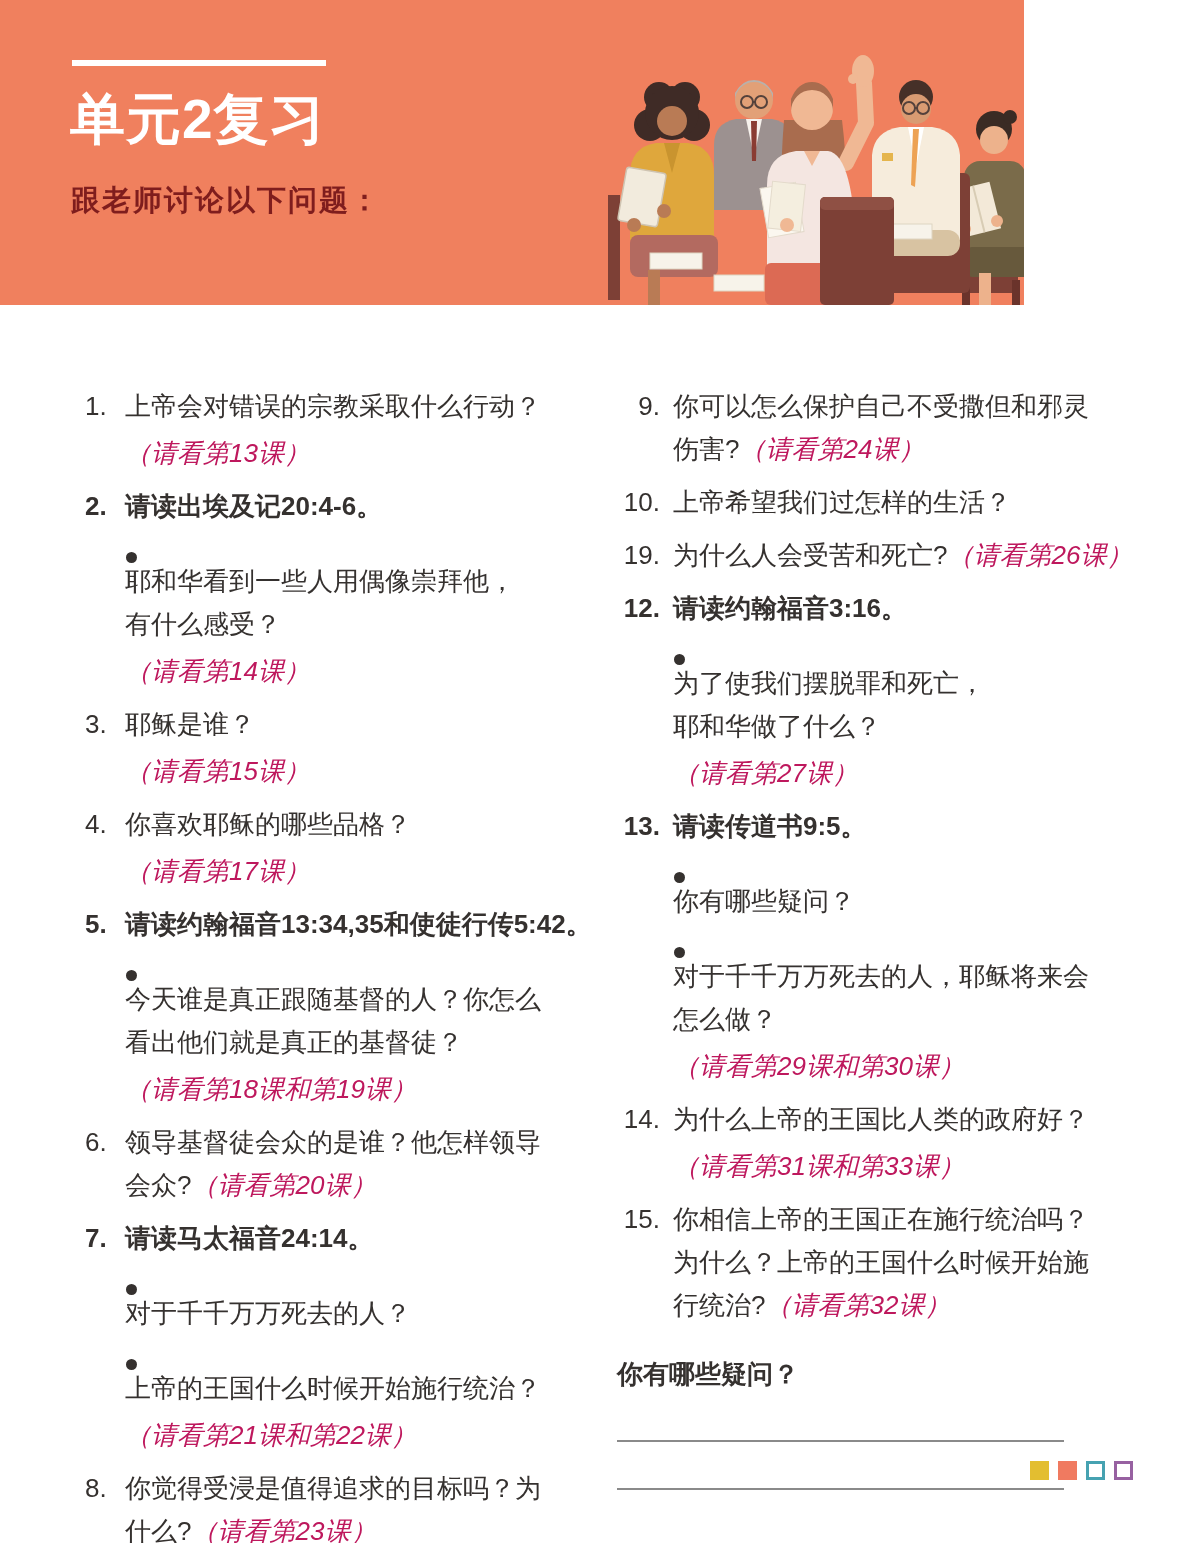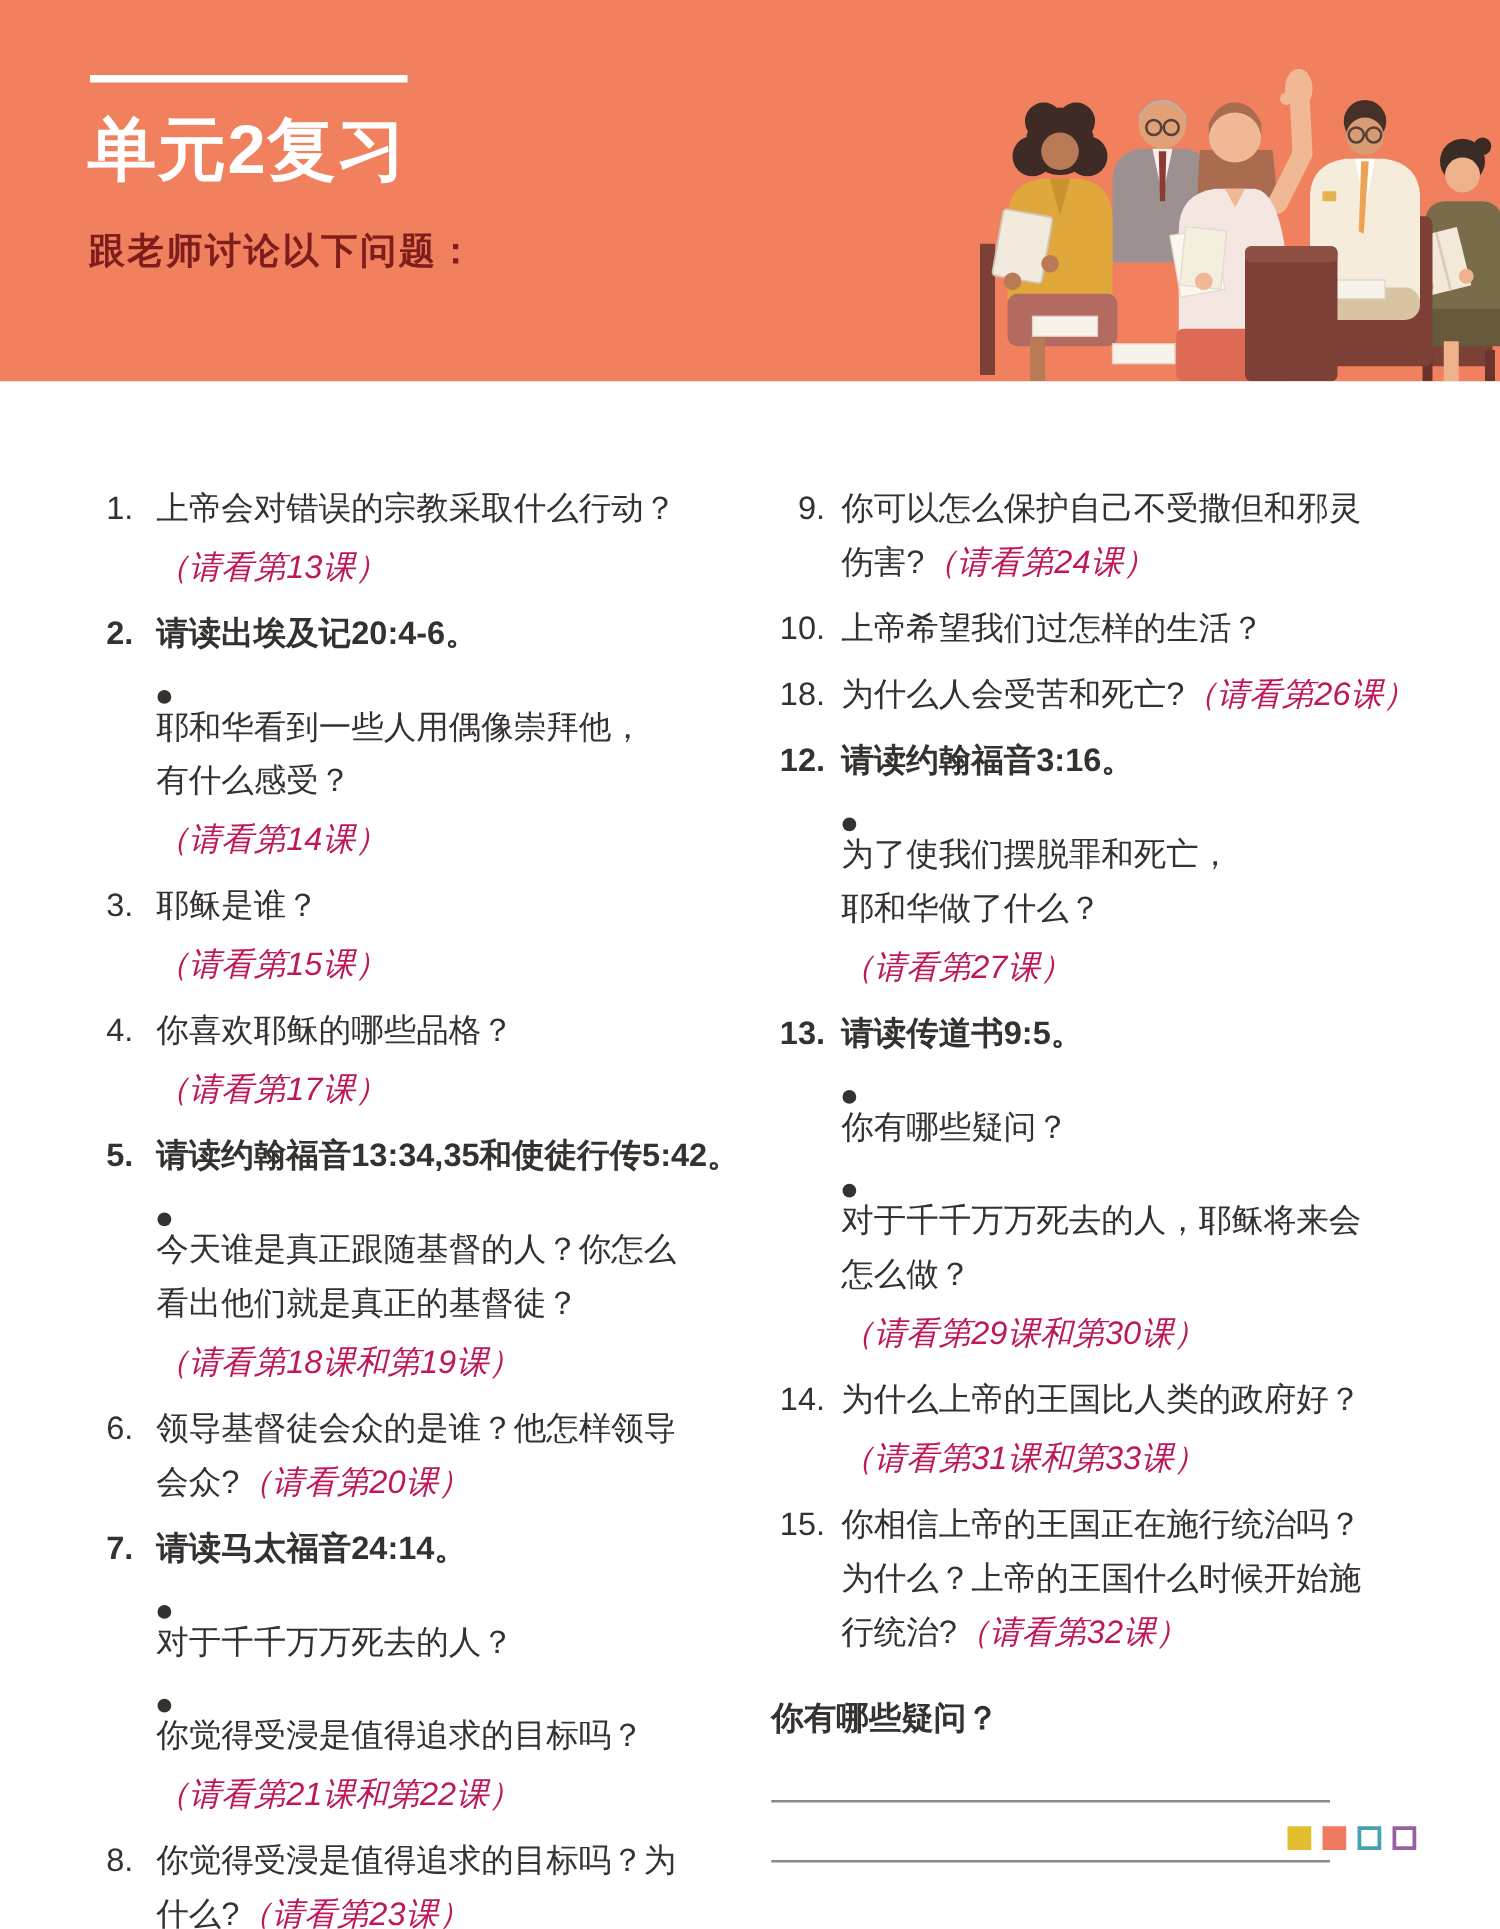--- a/index.html
+++ b/index.html
@@ -1,21 +1,21 @@
 <!DOCTYPE html>
 <html><head>
 <meta charset="utf-8">
 <style>
   html,body{margin:0;padding:0;}
   .page{
     position:relative;width:1200px;height:1543px;background:#ffffff;overflow:hidden;
     font-family:"Liberation Sans",sans-serif;color:#35312F;
   }
   
-  .hero{position:absolute;top:0;left:0;width:1200px;height:305px;background:#F0805E;overflow:hidden;}
+  .hero{position:absolute;top:0;left:0;width:1024px;height:305px;background:#F0805E;overflow:hidden;}
   .hero-line{position:absolute;left:72px;top:60px;width:254px;height:6px;background:#ffffff;}
   .hero-title{position:absolute;left:70px;top:86px;margin:0;font-size:55px;line-height:1.2;font-weight:bold;color:#ffffff;letter-spacing:1px;}
   .hero-sub{position:absolute;left:71px;top:181px;margin:0;font-size:29px;font-weight:bold;color:#7f1d1d;letter-spacing:2px;}
   .hero-art{position:absolute;right:0;bottom:0;display:block;}
   
   .content{position:absolute;top:385px;left:0;width:1200px;font-size:26px;line-height:43px;}
   .col{position:absolute;top:0;}
   .col-left{left:85px;width:535px;}
   .col-right{left:617px;width:525px;}
   .q{display:flex;margin-bottom:10px;align-items:flex-start;}
@@ -202,21 +202,21 @@
         <div class="q">
           <span class="q-num b">7.</span>
           <div class="q-body">
             <p class="q-text b nw">请读马太福音24:14。</p>
             <div class="q-bullet">
               <span class="dot"></span>
               <p class="bullet-text">对于千千万万死去的人？</p>
             </div>
             <div class="q-bullet">
               <span class="dot"></span>
-              <p class="bullet-text">你觉得受浸是值得追求的目标吗？</p>
+              <p class="bullet-text">上帝的王国什么时候开始施行统治？</p>
             </div>
             <p class="ref block">（请看第21课和第22课）</p>
           </div>
         </div>
         <div class="q">
           <span class="q-num">8.</span>
           <div class="q-body">
             <p class="q-text">你觉得受浸是值得追求的目标吗？为什么?<span class="ref">（请看第23课）</span></p>
           </div>
         </div>
@@ -229,21 +229,21 @@
               <p class="q-text">你可以怎么保护自己不受撒但和邪灵伤害?<span class="ref">（请看第24课）</span></p>
             </div>
           </div>
           <div class="q">
             <span class="q-num">10.</span>
             <div class="q-body">
               <p class="q-text">上帝希望我们过怎样的生活？</p>
             </div>
           </div>
           <div class="q">
-            <span class="q-num">18.</span>
+            <span class="q-num">19.</span>
             <div class="q-body">
               <p class="q-text nw">为什么人会受苦和死亡?<span class="ref">（请看第26课）</span></p>
             </div>
           </div>
           <div class="q">
             <span class="q-num b">12.</span>
             <div class="q-body">
               <p class="q-text b nw">请读约翰福音3:16。</p>
               <div class="q-bullet">
                 <span class="dot"></span>

